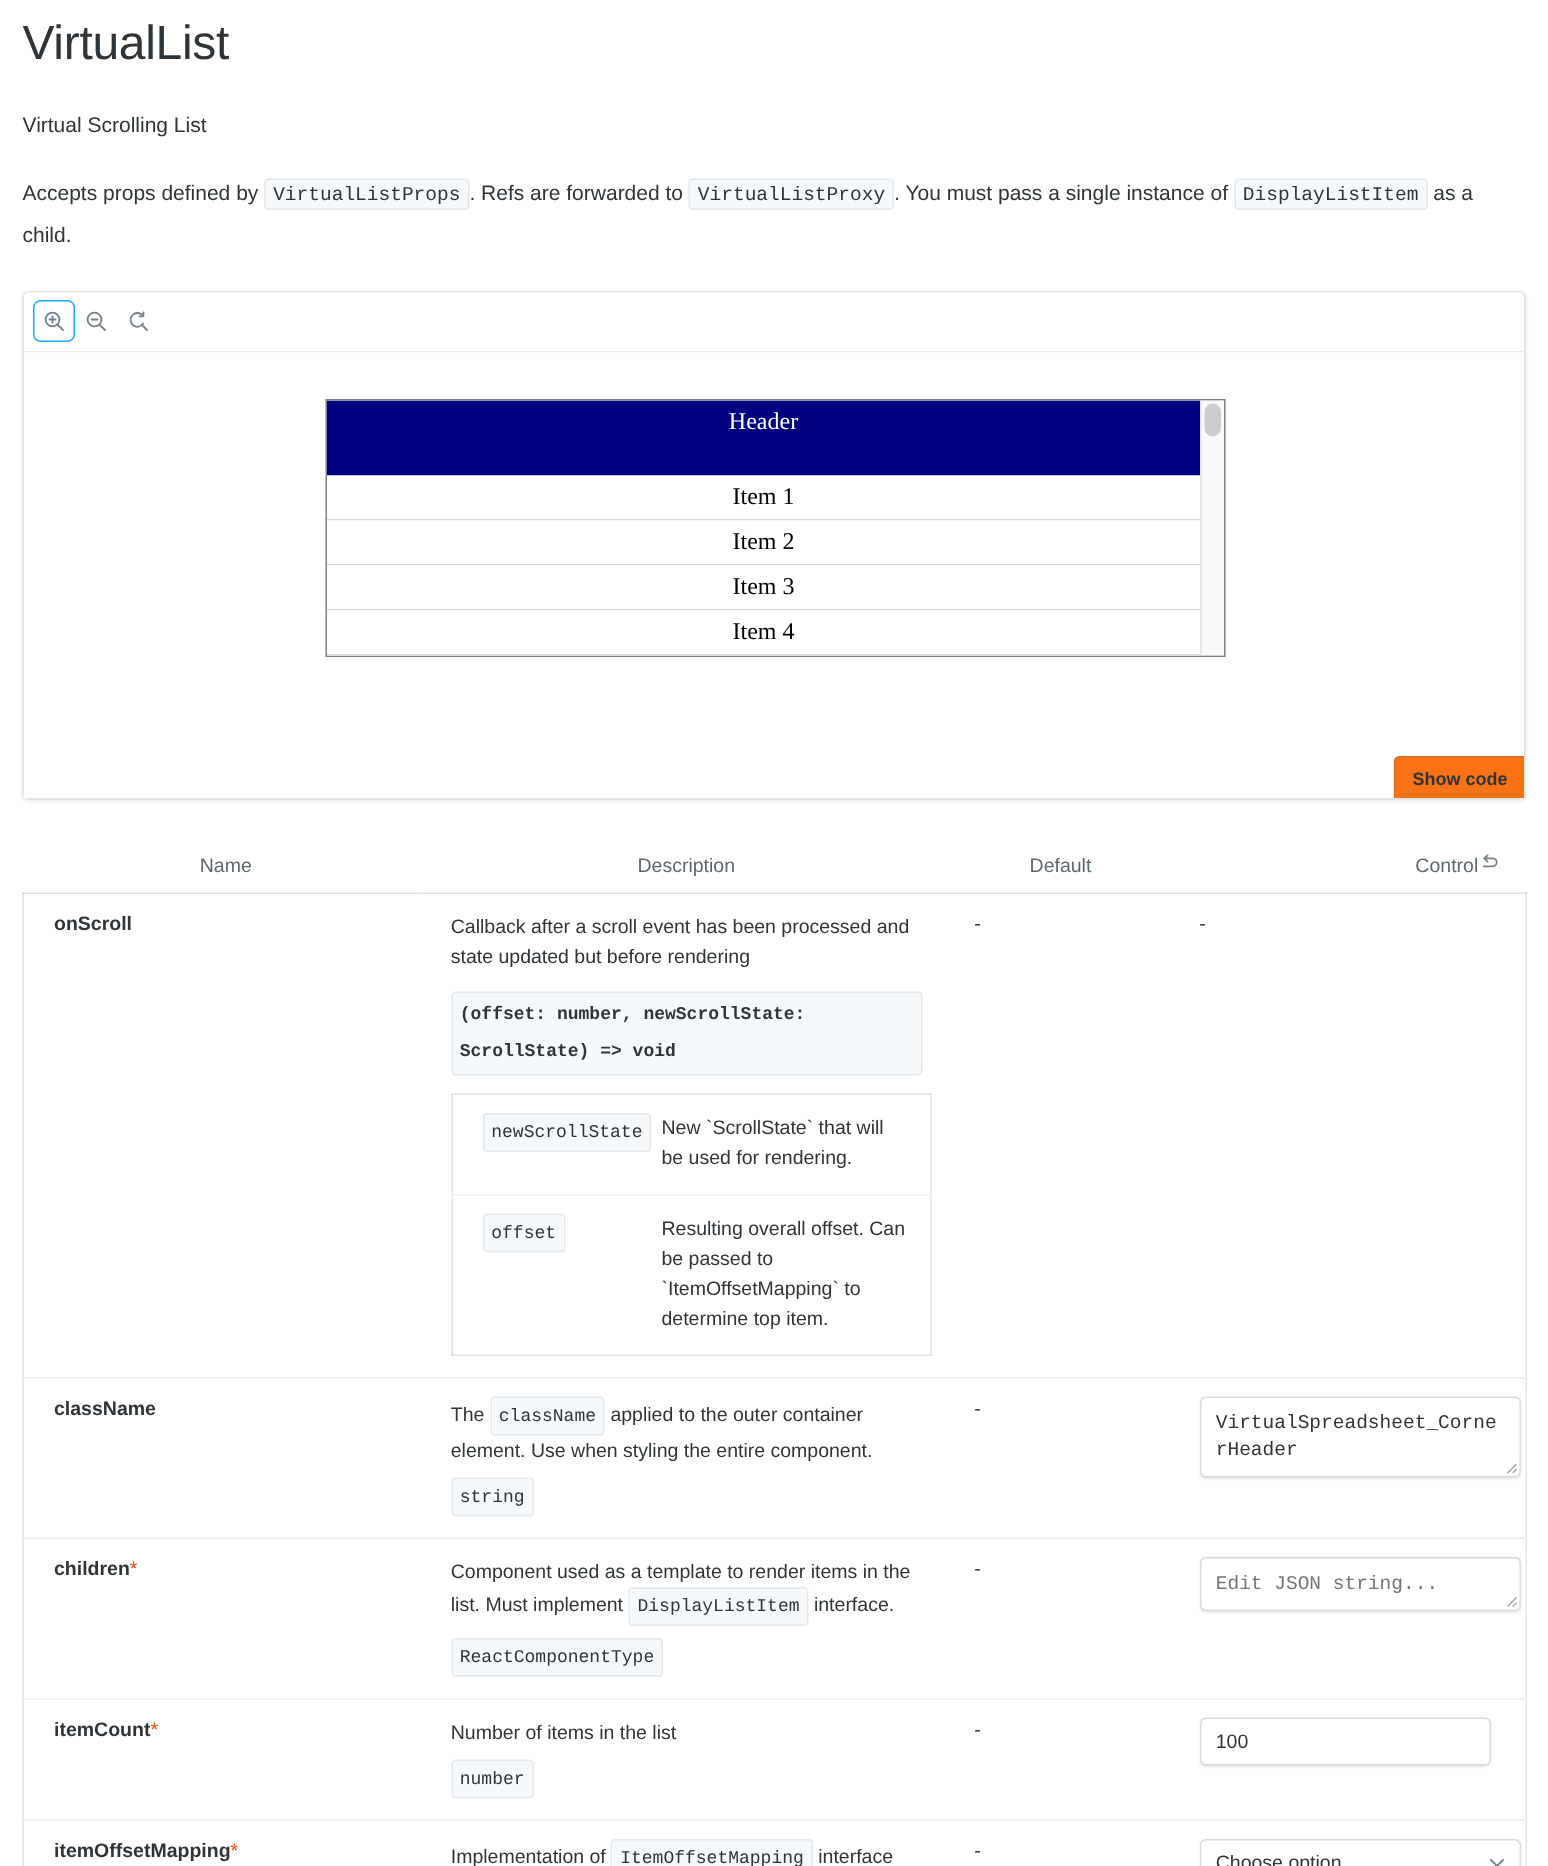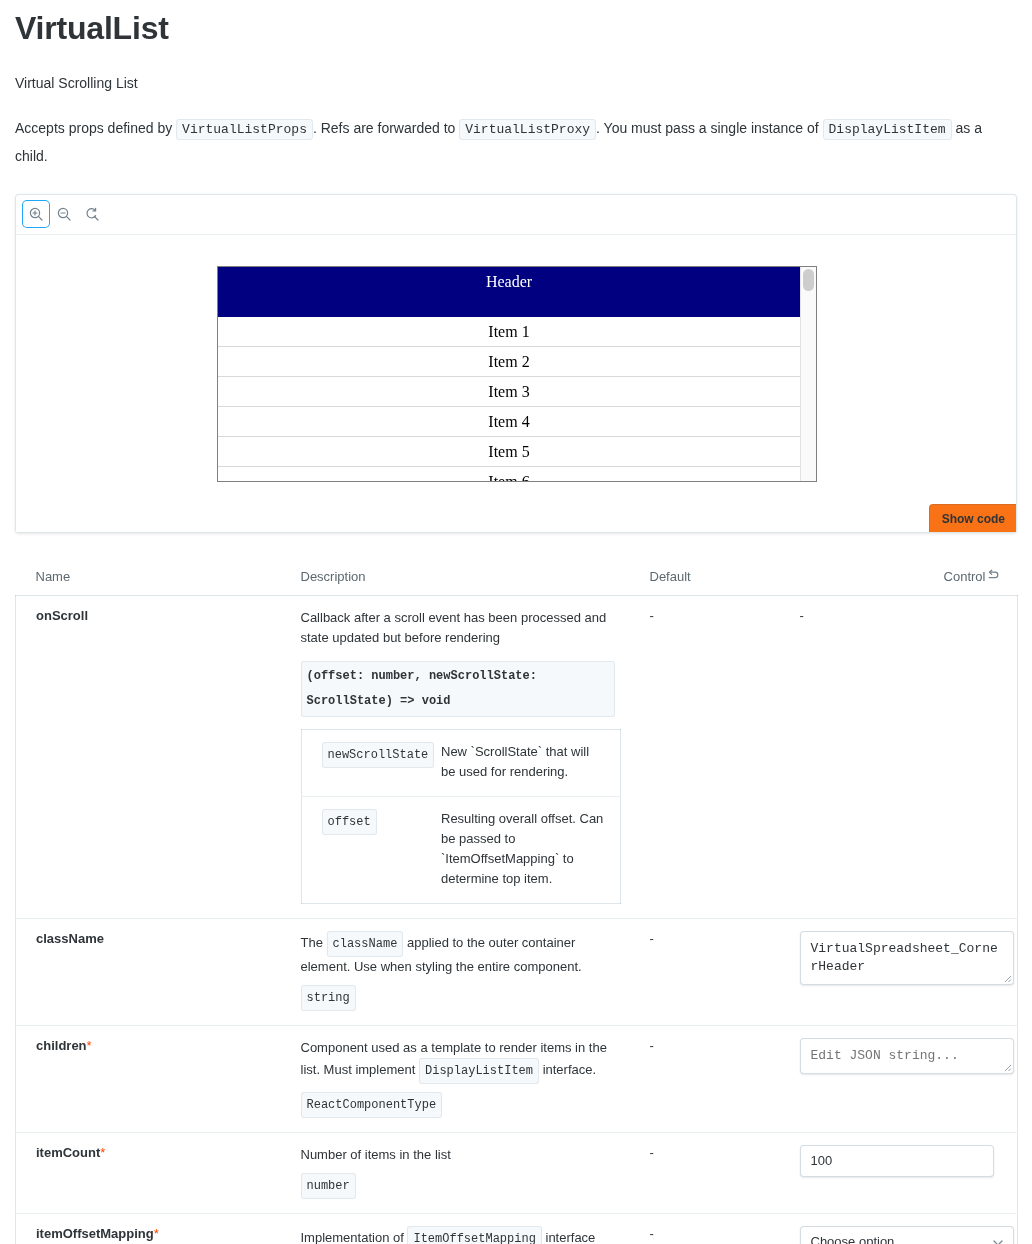--- a/index.html
+++ b/index.html
@@ -9,21 +9,21 @@
     background: #ffffff;
     font-family: "Liberation Sans", sans-serif;
     color: #2e3438;
     overflow: hidden;
   }
   .page { width: 1032px; padding: 0 15px; position: relative; }
 
   
   h1.doc-title {
     font-size: 32px;
-    font-weight: 700;
+    font-weight: 400;
     line-height: 1.2;
     margin: 0;
     padding-top: 9px;
     letter-spacing: -0.2px;
     color: #2e3438;
   }
   .doc-subtitle {
     font-size: 14px;
     line-height: 1.6;
     margin-top: 25px;
@@ -86,21 +86,21 @@
     position: relative;
     overflow: hidden;
   }
 
   
   .vlist {
     position: absolute;
     left: 201px;
     top: 31px;
     width: 600px;
-    height: 216px;
+    height: 172px;
     border: 1px solid #808080;
     background: #ffffff;
     overflow: hidden;
     font-family: "Liberation Serif", "DejaVu Serif", serif;
     display: flex;
   }
   .vlist-inner { flex: 1 1 auto; overflow: hidden; position: relative; }
   .vlist-header {
     height: 50px;
     background: #000080;
@@ -160,21 +160,21 @@
   table.args {
     width: 1002px;
     border-collapse: collapse;
     table-layout: fixed;
     font-size: 13px;
   }
   table.args thead th {
     font-weight: 400;
     font-size: 13px;
     color: #5c6870;
-    text-align: left;
+    text-align: center;
     padding: 10px 15px 10px 20px;
     border: none;
     background: transparent;
   }
   table.args thead th.reset-col { text-align: right; padding-right: 18px; }
   .reset-icon { color: #73828c; cursor: pointer; display: inline-block; }
 
   table.args tbody {
     border: 1px solid rgba(38,85,115,0.15);
     border-radius: 4px;

